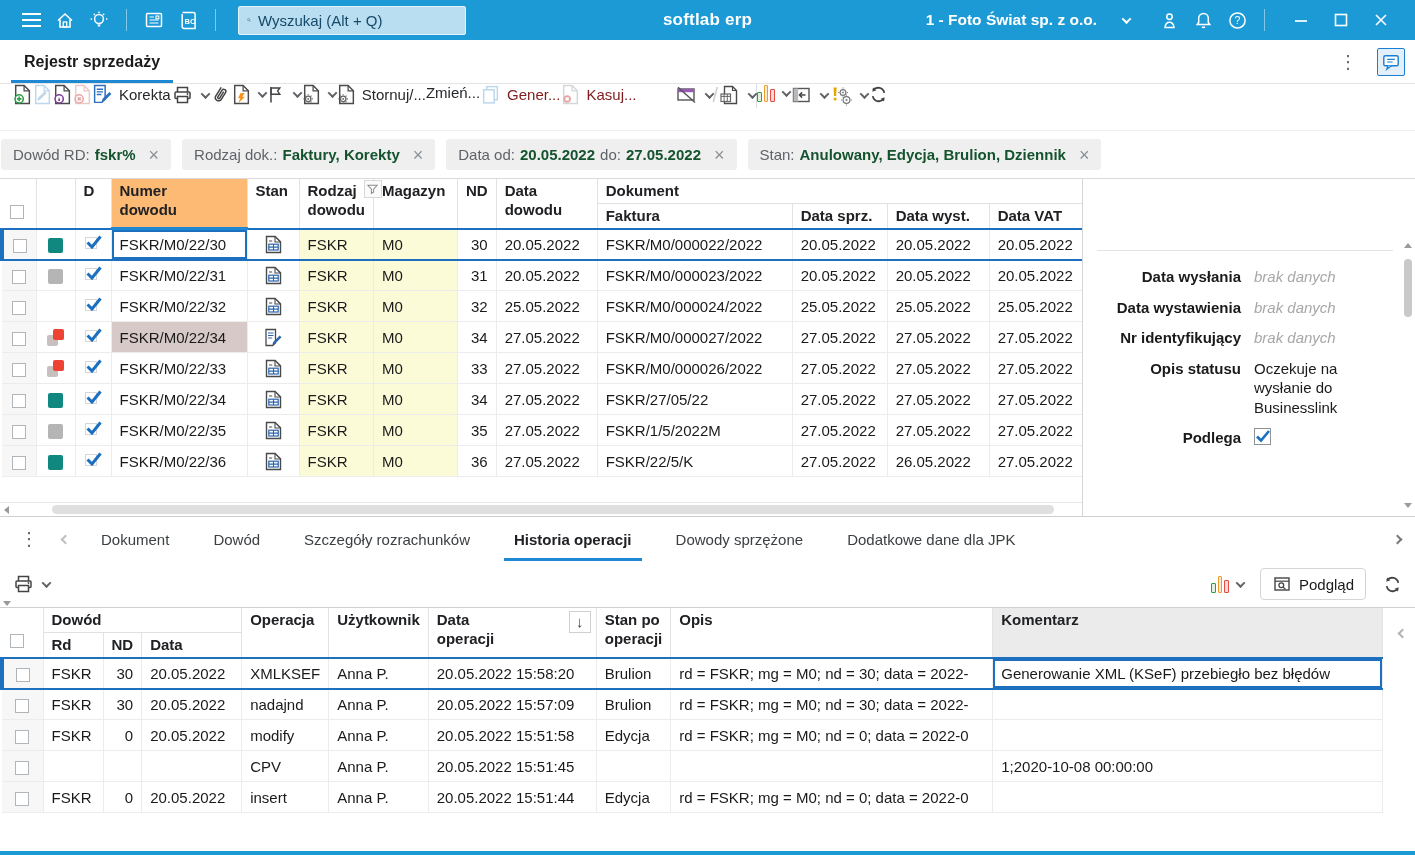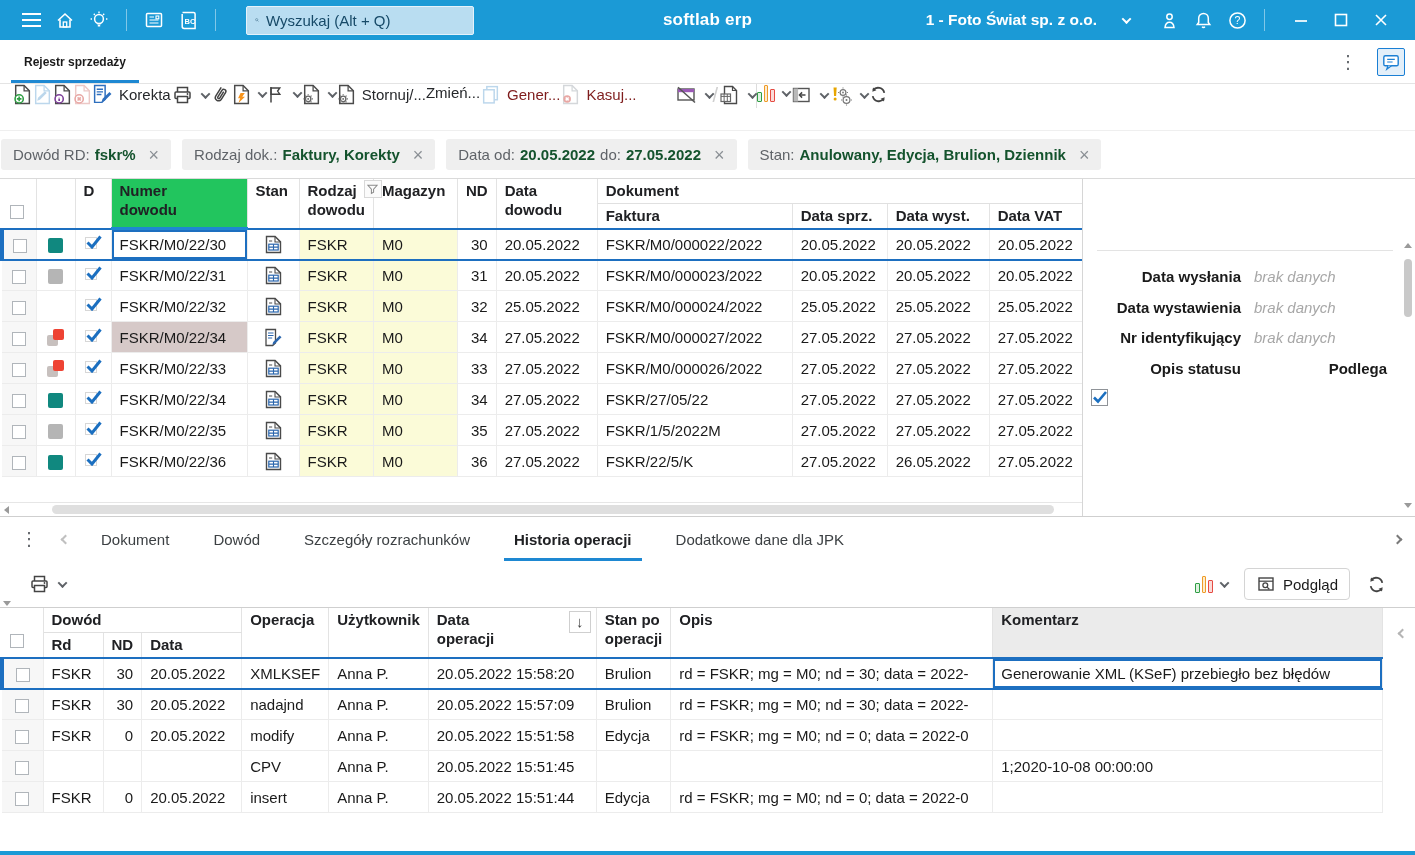--- a/index.html
+++ b/index.html
@@ -6,36 +6,36 @@
   html,body{width:1415px;height:855px;overflow:hidden}
   body{font-family:"Liberation Sans","DejaVu Sans",sans-serif;font-size:15px;color:#1a1a1a;background:#fff}
   .app{width:1415px;height:855px;display:flex;flex-direction:column;position:relative}
 
   
   .topbar{height:40px;background:#1b9ad6;display:flex;align-items:center;padding:0 14px;color:#fff;flex:0 0 auto}
   .tbic{width:34px;height:34px;display:flex;align-items:center;justify-content:center;cursor:pointer;flex:0 0 auto}
   .burger{display:inline-flex;flex-direction:column;gap:4px}
   .burger i{width:19px;height:2.2px;background:#fff;display:block}
   .tsep{width:1px;height:22px;background:rgba(255,255,255,.45);margin:0 10px;flex:0 0 auto}
-  .searchbox{width:228px;height:29px;background:#b9ddf1;border:1px solid #e4f2fb;border-radius:2px;display:flex;align-items:center;padding:0 8px;gap:7px;margin-left:20px}
+  .searchbox{width:228px;height:29px;background:#b9ddf1;border:1px solid #e4f2fb;border-radius:2px;display:flex;align-items:center;padding:0 8px;gap:7px;margin-left:12px}
   .searchbox input{flex:1;border:none;background:transparent;outline:none;font-family:inherit;font-size:15px;color:#174a68}
   .searchbox input::placeholder{color:#174a68;opacity:1}
   .appname{position:absolute;left:50%;transform:translateX(-50%);font-weight:700;font-size:17px;letter-spacing:.2px}
   .tright{margin-left:auto;display:flex;align-items:center}
   .company{display:flex;align-items:center;gap:26px;font-weight:600;font-size:15.5px;margin-right:22px;cursor:pointer}
   .chev{display:inline-block;width:7px;height:7px;border-right:2px solid currentColor;border-bottom:2px solid currentColor}
   .chev.down{transform:rotate(45deg) translate(-1px,-1px)}
   .chev.left{transform:rotate(135deg)}
   .chev.right{transform:rotate(-45deg)}
   .winbtns{display:flex;align-items:center;margin-left:6px}
   .winbtns .tbic{width:40px}
 
   
   .tabrow{height:44px;border-bottom:1px solid #e4e4e4;display:flex;align-items:center;flex:0 0 auto;position:relative}
-  .page-tab{margin-left:11px;padding:0 13px;height:100%;display:flex;align-items:center;font-weight:700;font-size:12px;position:relative;cursor:pointer}
+  .page-tab{margin-left:11px;padding:0 13px;height:100%;display:flex;align-items:center;font-weight:700;font-size:16px;position:relative;cursor:pointer}
   .page-tab::after{content:"";position:absolute;left:0;right:0;bottom:0;height:3px;background:#1e88d2}
   .tabrow-right{margin-left:auto;display:flex;align-items:center;gap:14px;margin-right:10px}
   .dots{font-size:18px;color:#5f6368;cursor:pointer;padding:0 6px}
   .fbbox{width:28px;height:28px;border:1px solid #1a7fd4;background:#e3eff9;display:flex;align-items:center;justify-content:center;border-radius:2px;cursor:pointer}
 
   
   .toolbar{height:47px;display:flex;align-items:flex-start;padding:0 12px;gap:0;border-bottom:1px solid #efefef;flex:0 0 auto}
   .tbtn{display:flex;align-items:center;gap:6px;color:#26282b;cursor:pointer;white-space:nowrap}
   .tbtn .chev{color:#5f6368;margin-left:2px}
   .tbtn.disabled{color:#7f1d1d;cursor:default}
@@ -58,21 +58,21 @@
   .tablewrap{width:1082px;display:flex;flex-direction:column}
   .tscroll{flex:1;display:flex;align-items:stretch;overflow:hidden}
 
   table.gridtbl{border-collapse:collapse;table-layout:fixed;flex:0 0 auto;align-self:flex-start}
   .gridtbl th{font-weight:600;text-align:left;padding:3px 8px 2px;border-right:1px solid #e3e3e3;vertical-align:top;line-height:1.25;white-space:nowrap;overflow:visible;color:#202124}
   .gridtbl td{height:31px;padding:0 8px;border-right:1px solid #ececec;border-bottom:1px solid #ececec;white-space:nowrap;overflow:hidden;background:#fff}
   .gridtbl .r2{border-bottom:1px solid #adadad}
   .gridtbl .th-group{border-bottom:1px solid #e0e0e0}
   .gridtbl thead tr:last-child th{border-bottom:1px solid #adadad}
   .th-chk{vertical-align:bottom !important;padding-bottom:7px !important}
-  .th-numer{background:#22c55e;border-bottom:3px solid #1e88d2 !important}
+  .th-numer{background:#fdba74;border-bottom:3px solid #1e88d2 !important}
   .th-rodzaj{position:relative}
   .funnel{position:absolute;top:1px;right:-9px;width:18px;height:18px;border:1px solid #d8d8d8;background:#fbfbfb;display:flex;align-items:center;justify-content:center;z-index:2}
   .c-center{text-align:center;padding:0 2px !important}
   .c-num{text-align:right}
   .c-yellow{background:#fbfbd8 !important}
   .cell-edit{background:#d6c9c8 !important}
   .rowhead{background:#f7f7f7 !important}
   tr.sel td{border-top:2px solid #1d6fc0;border-bottom:2px solid #1d6fc0}
   tr.sel td:first-child{border-left:4px solid #1d6fc0}
   td.focus{box-shadow:inset 0 0 0 2px #1d6fc0}
@@ -112,21 +112,21 @@
   
   .btabs{height:45px;border-top:1px solid #cfcfcf;display:flex;align-items:center;flex:0 0 auto;color:#3c4043}
   .btabs .dots{margin-left:14px}
   .bchev{color:#c0c0c0;margin:0 10px 0 18px}
   .btab{padding:0 22px;height:100%;display:flex;align-items:center;cursor:pointer;position:relative;white-space:nowrap}
   .btab.active{font-weight:700;color:#202124}
   .btab.active::after{content:"";position:absolute;left:12px;right:12px;bottom:0;height:3px;background:#1e88d2}
   .btabs .endchev{margin-left:auto;margin-right:14px;color:#7a7a7a}
 
   
-  .btoolbar{height:47px;display:flex;align-items:center;padding:0 28px;gap:15px;flex:0 0 auto;position:relative;border-bottom:1px solid #cfcfcf}
+  .btoolbar{height:47px;display:flex;align-items:center;padding:0 12px;gap:15px;flex:0 0 auto;position:relative;border-bottom:1px solid #cfcfcf}
   .bt-right{margin-left:auto;display:flex;align-items:center;gap:16px}
   .podglad{display:flex;align-items:center;gap:7px;border:1px solid #d4d4d4;border-radius:4px;padding:5px 11px;cursor:pointer}
   .bt-tri{position:absolute;right:16px;bottom:1px}
 
   
   .hwrap{flex:1;position:relative;overflow:hidden}
   .htbl .th-koment{background:#ebebeb}
   .htbl .th-dataop{position:relative}
   .sortbox{position:absolute;right:5px;top:3px;width:22px;height:22px;border:1px solid #cfcfcf;display:flex;align-items:center;justify-content:center;color:#444;background:#fff;font-weight:400}
   .hcollapse{position:absolute;right:9px;top:22px;color:#b5b5b5}
@@ -684,20 +684,21 @@
     <aside class="panel">
       <hr>
       <div class="kfields">
           <div class="klabel">Data wysłania</div>
           <div class="kvalue brak">brak danych</div>
           <div class="klabel">Data wystawienia</div>
           <div class="kvalue brak">brak danych</div>
           <div class="klabel">Nr identyfikujący</div>
           <div class="kvalue brak">brak danych</div>
           <div class="klabel">Opis statusu</div>
+          <div class="kvalue">Oczekuje na wysłanie do Businesslink</div>
           <div class="klabel">Podlega</div>
           <div class="kvalue"><span class="kcb"><svg width="14" height="13" viewBox="0 0 14 13">
                 <path d="M1 6.5l4 4L13 1" fill="none" stroke="#1b6fc0" stroke-width="2.6"></path>
               </svg></span></div>
         </div>
       <div class="pscroll">
         <i class="tri tri-up" style="top:0"></i>
         <div class="vthumb"></div>
         <i class="tri tri-down" style="bottom:0"></i>
       </div>
@@ -705,20 +706,21 @@
   </div>
 
   <div class="btabs">
     <span class="dots">⋮</span>
     <span class="chev left bchev"></span>
     <div style="display:flex;height:100%" id="btabs-host">
         <div class="btab">Dokument</div>
         <div class="btab">Dowód</div>
         <div class="btab">Szczegóły rozrachunków</div>
         <div class="btab active">Historia operacji</div>
+        <div class="btab">Dowody sprzężone</div>
         <div class="btab">Dodatkowe dane dla JPK</div>
       </div>
     <span class="chev right endchev"></span>
   </div>
 
   <div class="btoolbar">
     <span class="tbtn">
       <svg width="23" height="22" viewBox="0 0 22 22">
           <path d="M6 8V3.5h10V8" fill="none" stroke="#444" stroke-width="1.5"></path>
           <rect x="3.5" y="8" width="15" height="6.5" rx="1" fill="#fff" stroke="#444" stroke-width="1.5"></rect>

